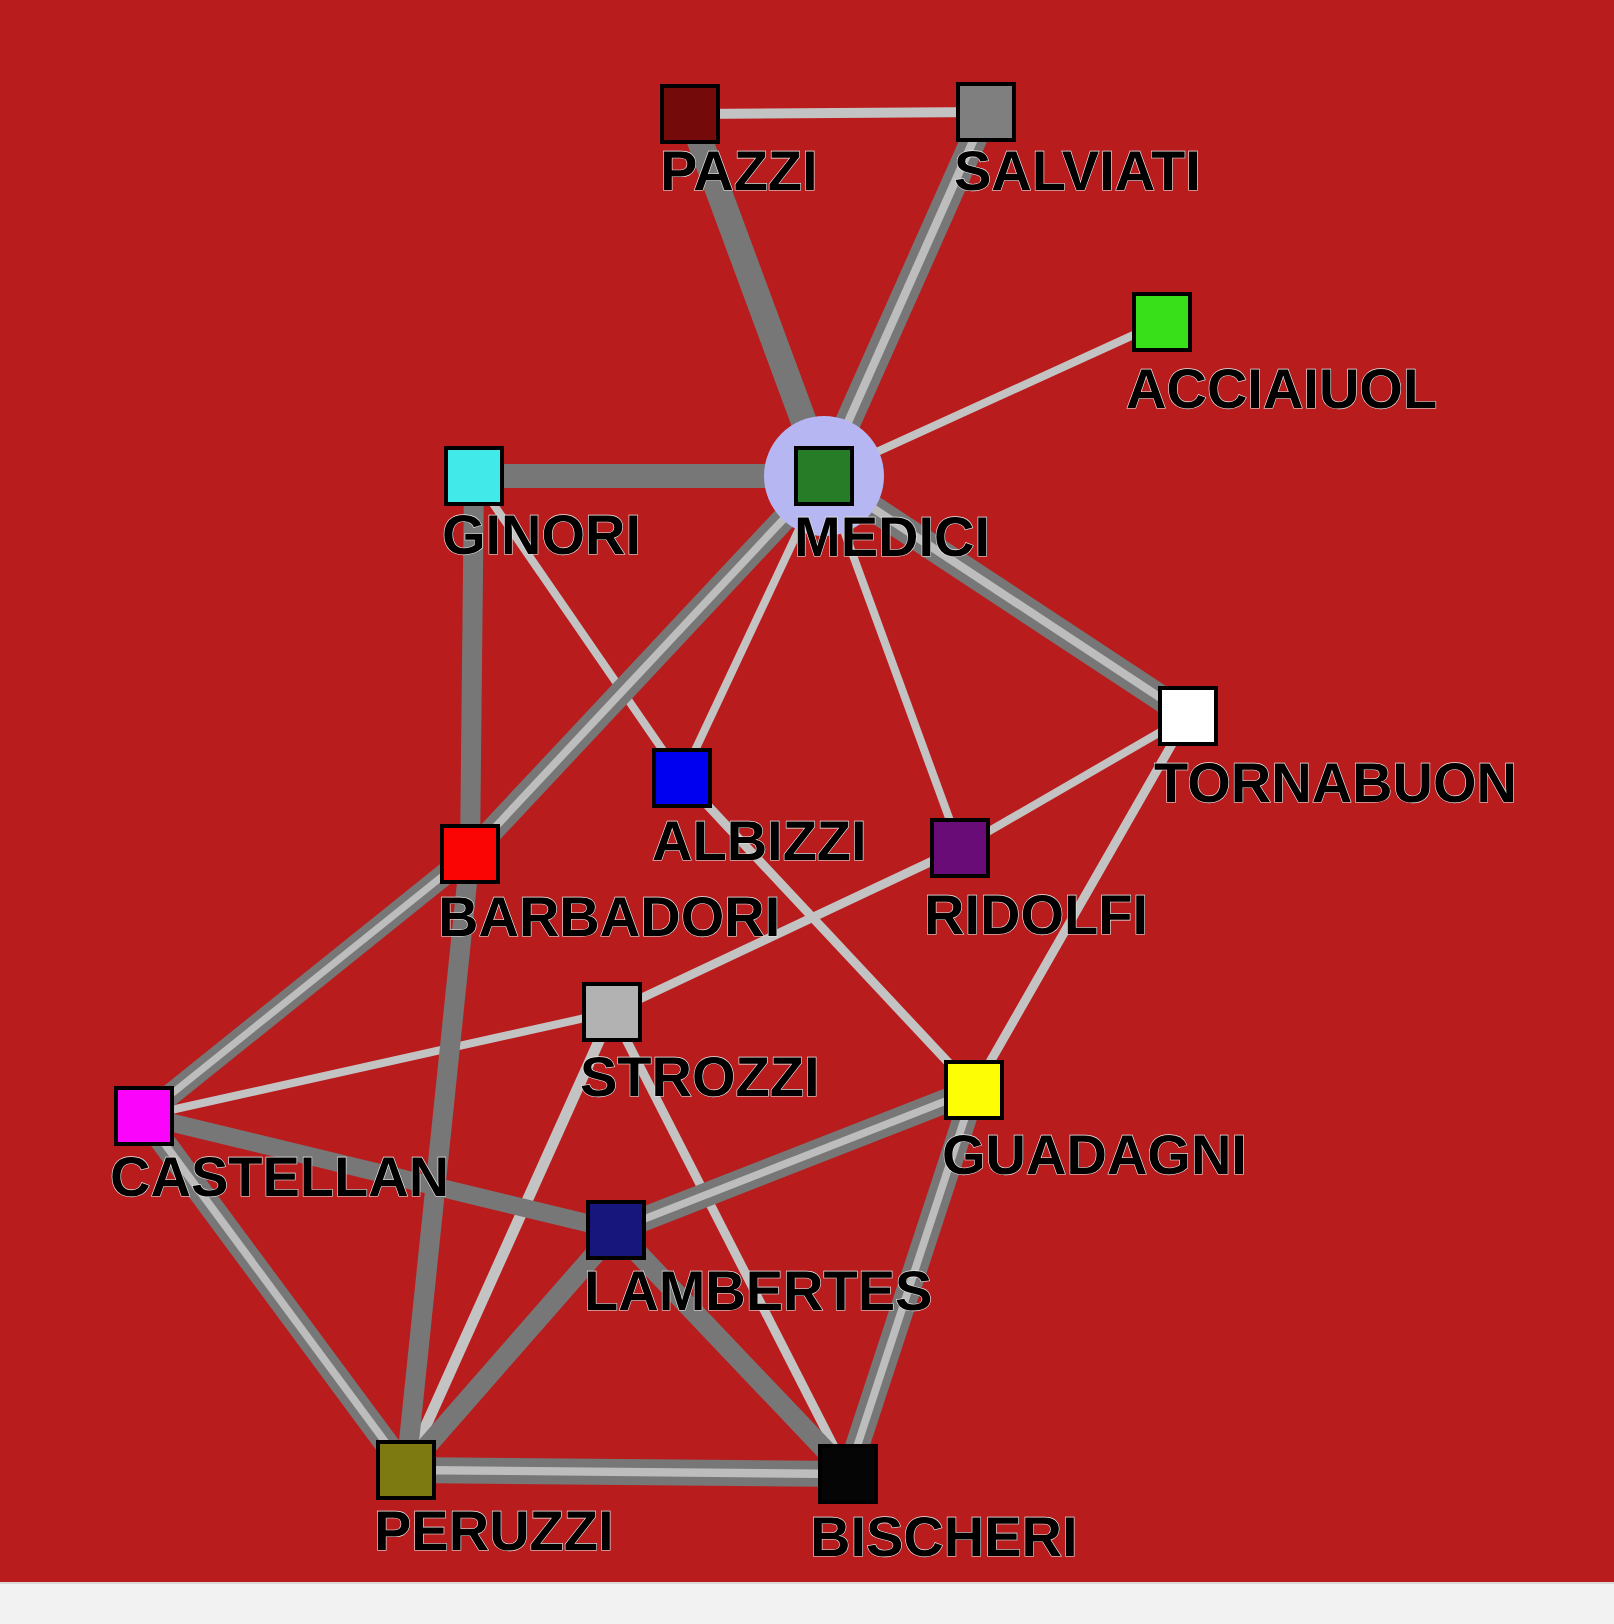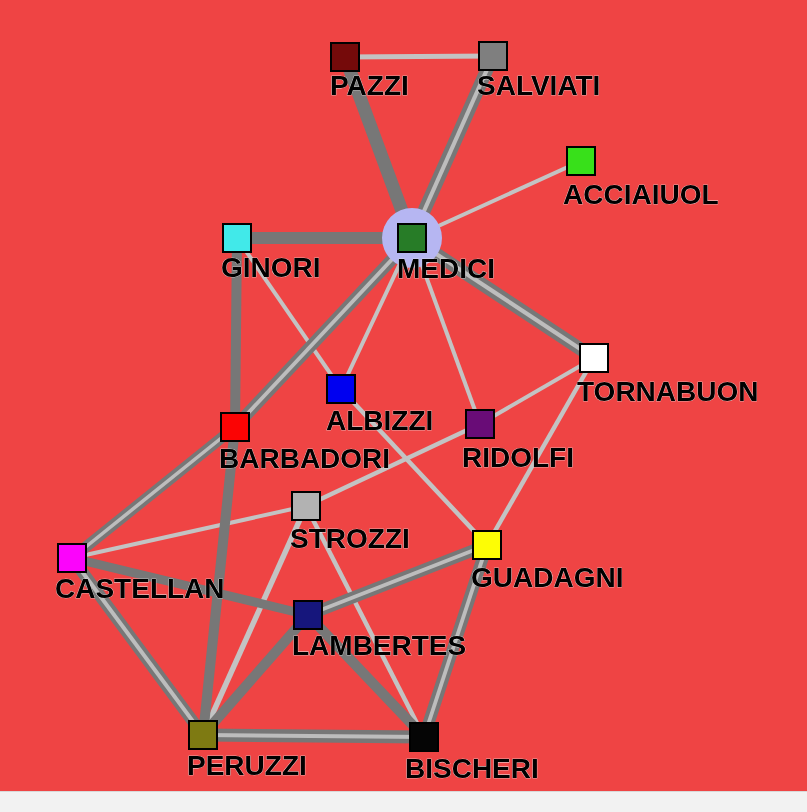--- a/index.html
+++ b/index.html
@@ -5,21 +5,21 @@
   html, body {
     margin: 0;
     padding: 0;
     background: #ffffff;
     font-family: "Liberation Sans", sans-serif;
   }
   .stage {
     position: relative;
     width: 807px;
     height: 812px;
-    background: #ef4444;
+    background: #b91c1c;
     overflow: hidden;
   }
   .stage svg {
     position: absolute;
     left: 0;
     top: 0;
   }
   .bottom-strip {
     position: absolute;
     left: 0;

